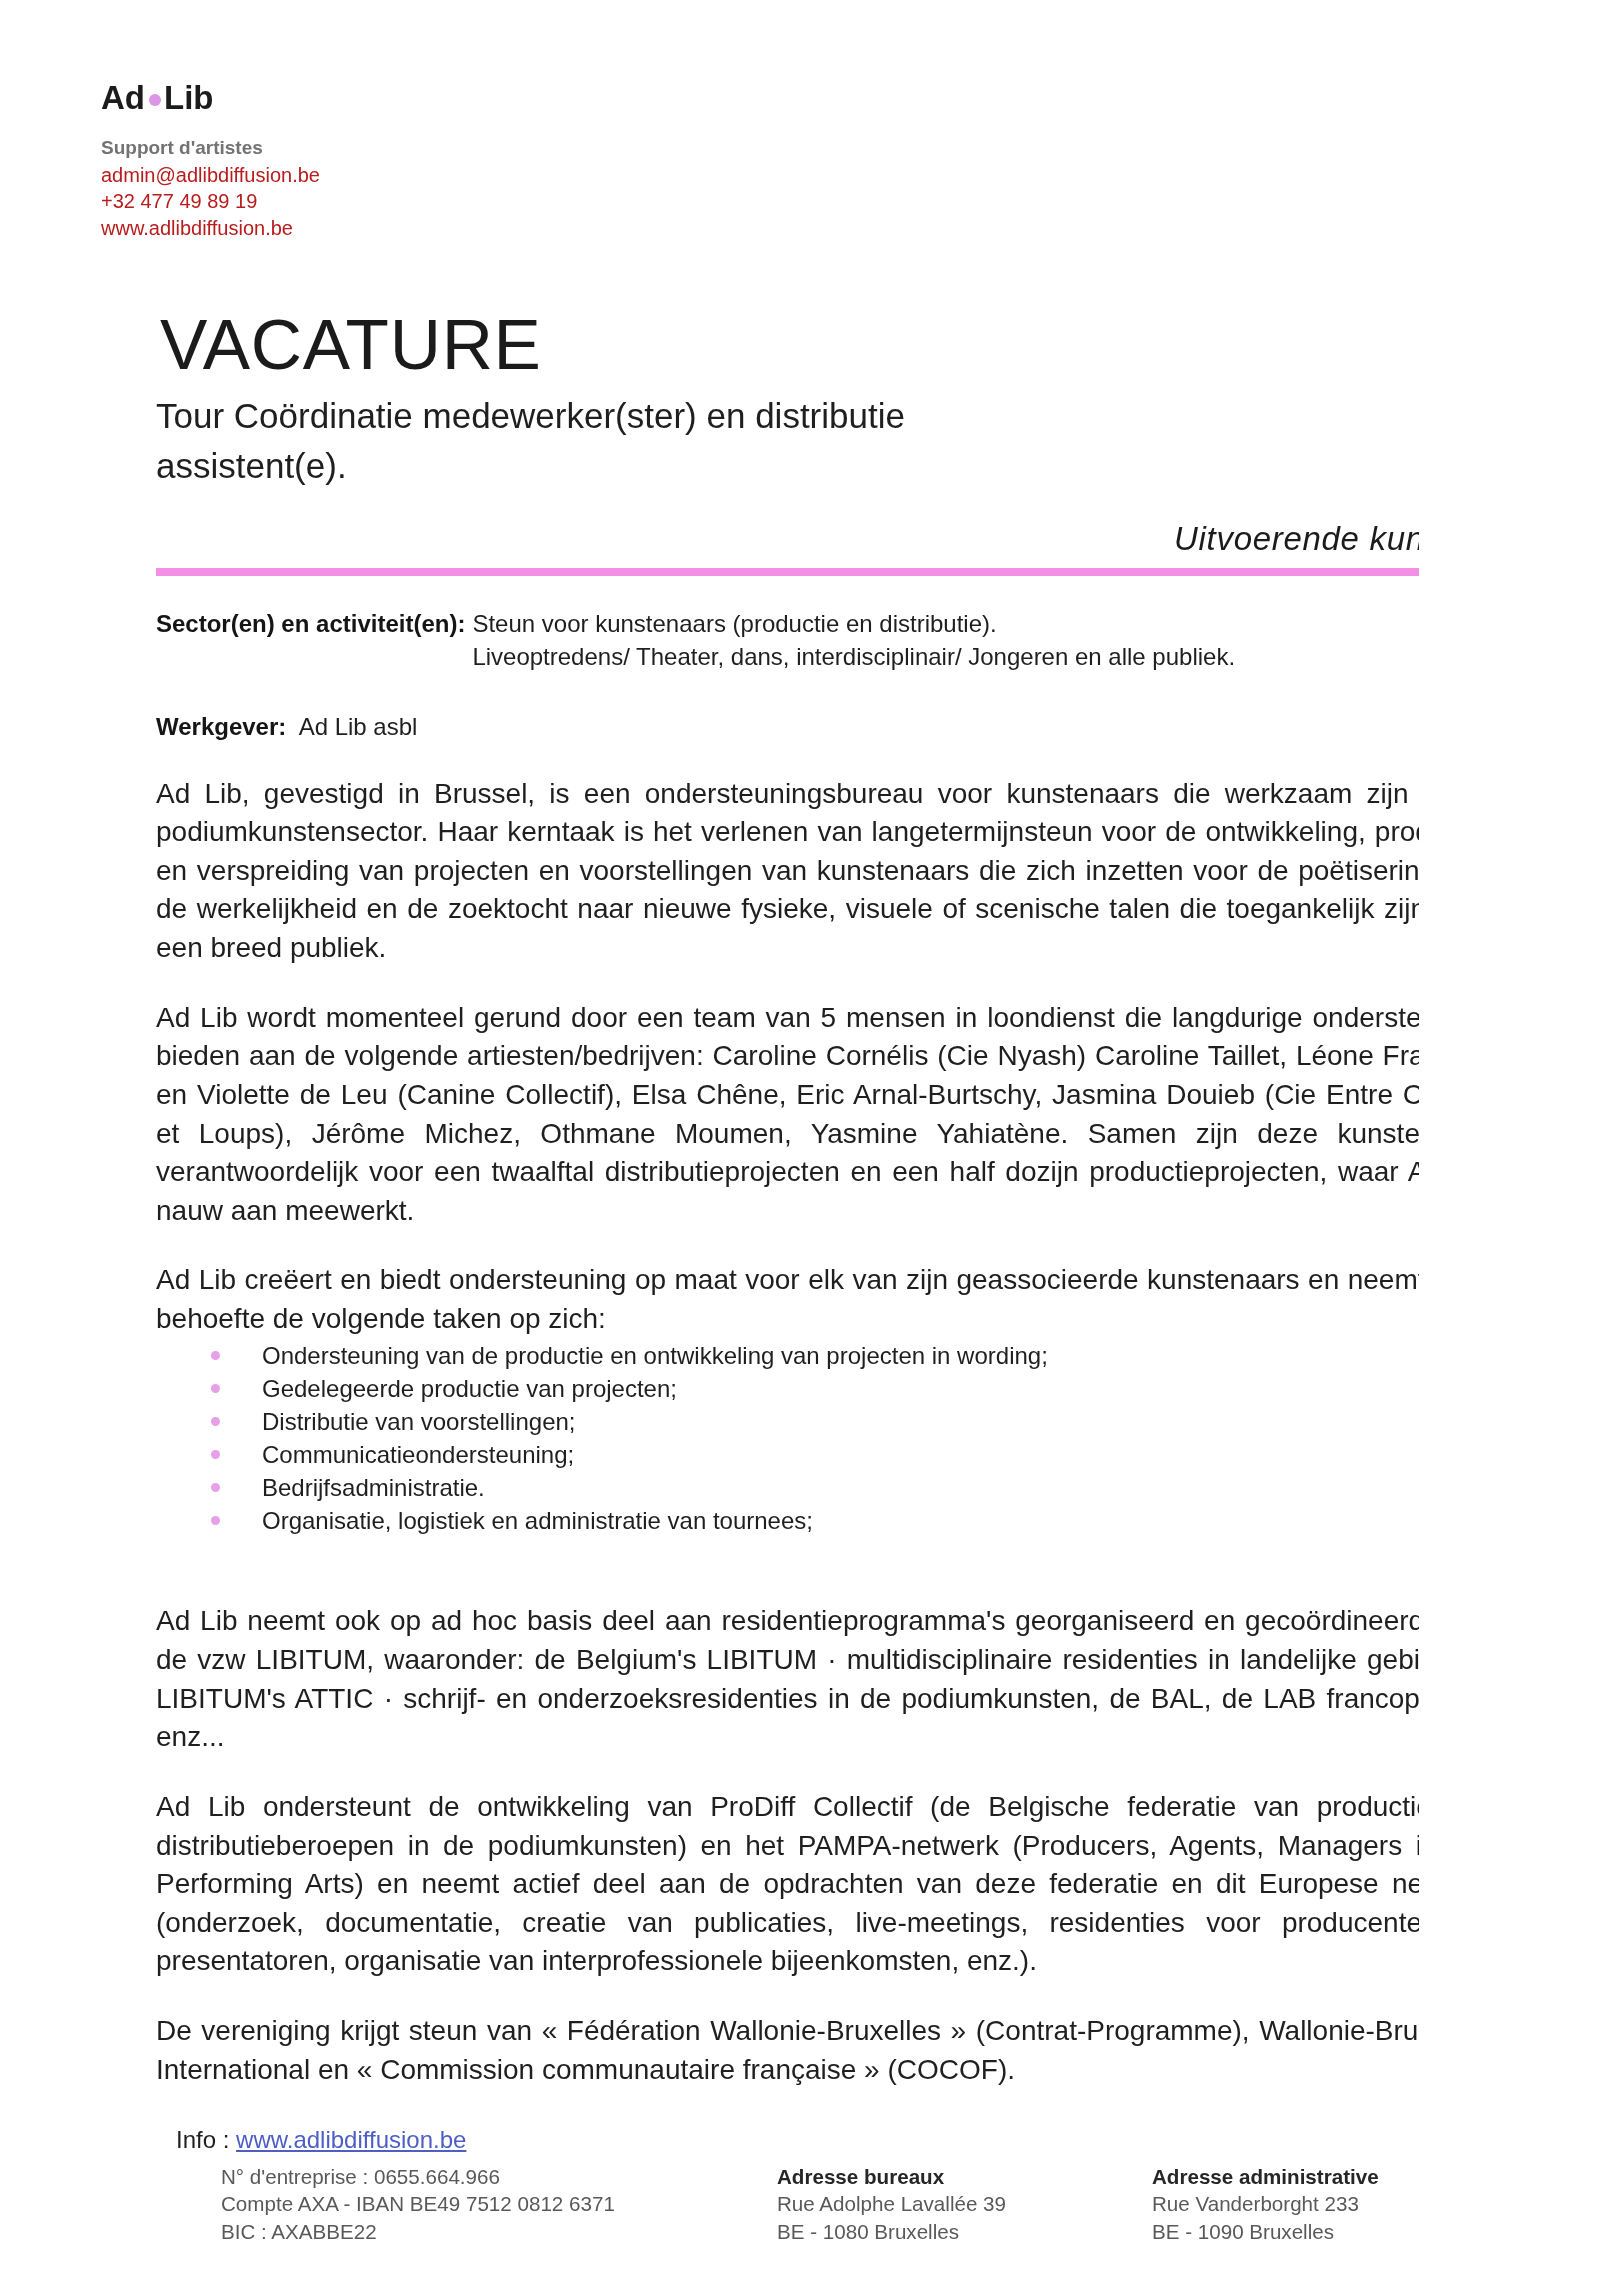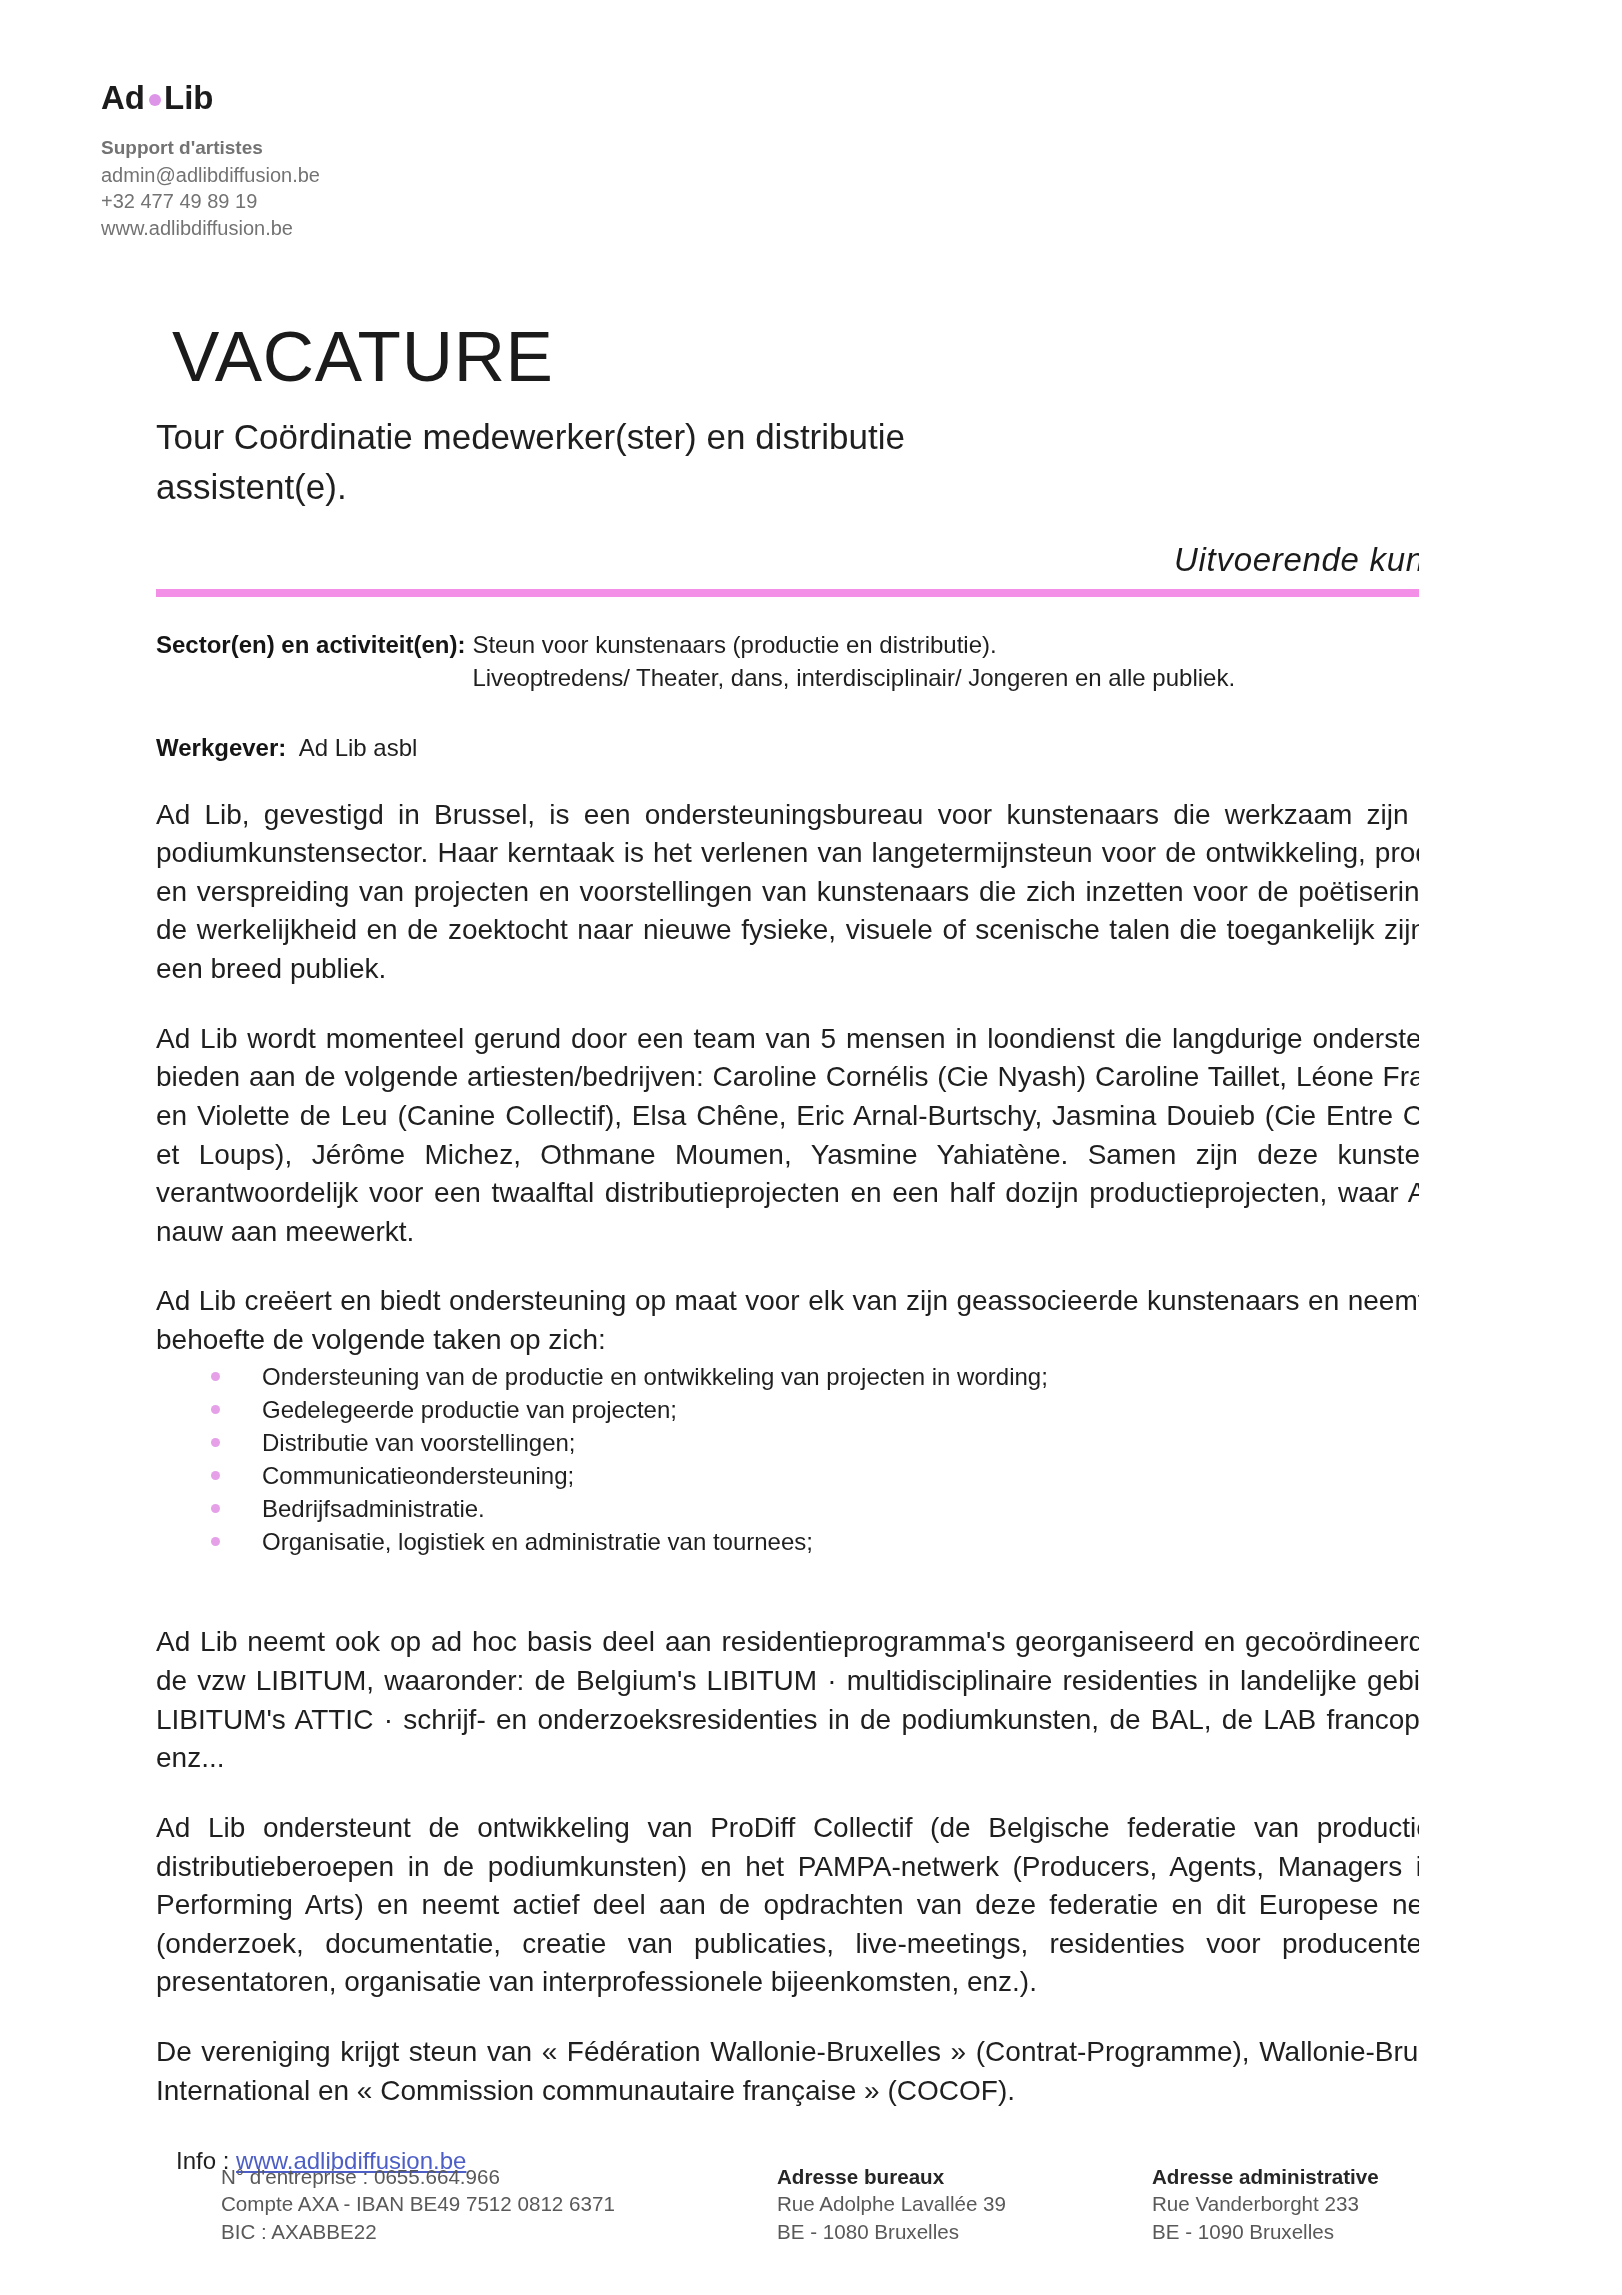--- a/index.html
+++ b/index.html
@@ -15,27 +15,27 @@
   }
 
   
   .header { position: absolute; top: 79px; left: 101px; }
   .logo-line { font-size: 33px; font-weight: 600; color: #1c1c1c; display: flex; align-items: center; }
   .logo-dot {
     display: inline-block; width: 12px; height: 12px; border-radius: 50%;
     background: #dd95e8; margin: 4.3px 3.5px 0 3.5px;
   }
   .tagline { font-size: 19px; font-weight: 700; color: #737373; margin-top: 20px; }
-  .contact { font-size: 20px; color: #737373; line-height: 1.32; margin-top: 2.8px; }
+  .contact { font-size: 20px; color: #b91c1c; line-height: 1.32; margin-top: 2.8px; }
 
   
   .content { position: absolute; left: 156px; top: 302px; width: 1334px; }
   .doc-title {
     font-size: 71px; font-weight: 300; letter-spacing: 0.7px;
-    color: #1b1b1b; margin: 16px; line-height: 1.1;
+    color: #1b1b1b; margin: 4px; line-height: 1.1;
   }
   .doc-subtitle {
     font-size: 35px; font-weight: 400; line-height: 1.42;
     color: #1f1f1f; margin-top: 7px; max-width: 930px;
   }
   .category-row { text-align: right; margin-top: 30px; }
   .category {
     font-style: italic; font-size: 33px; color: #1b1b1b; letter-spacing: 0.7px;
   }
   .divider { height: 7.8px; background: #f48fe8; margin-top: 10px; border: none; }

